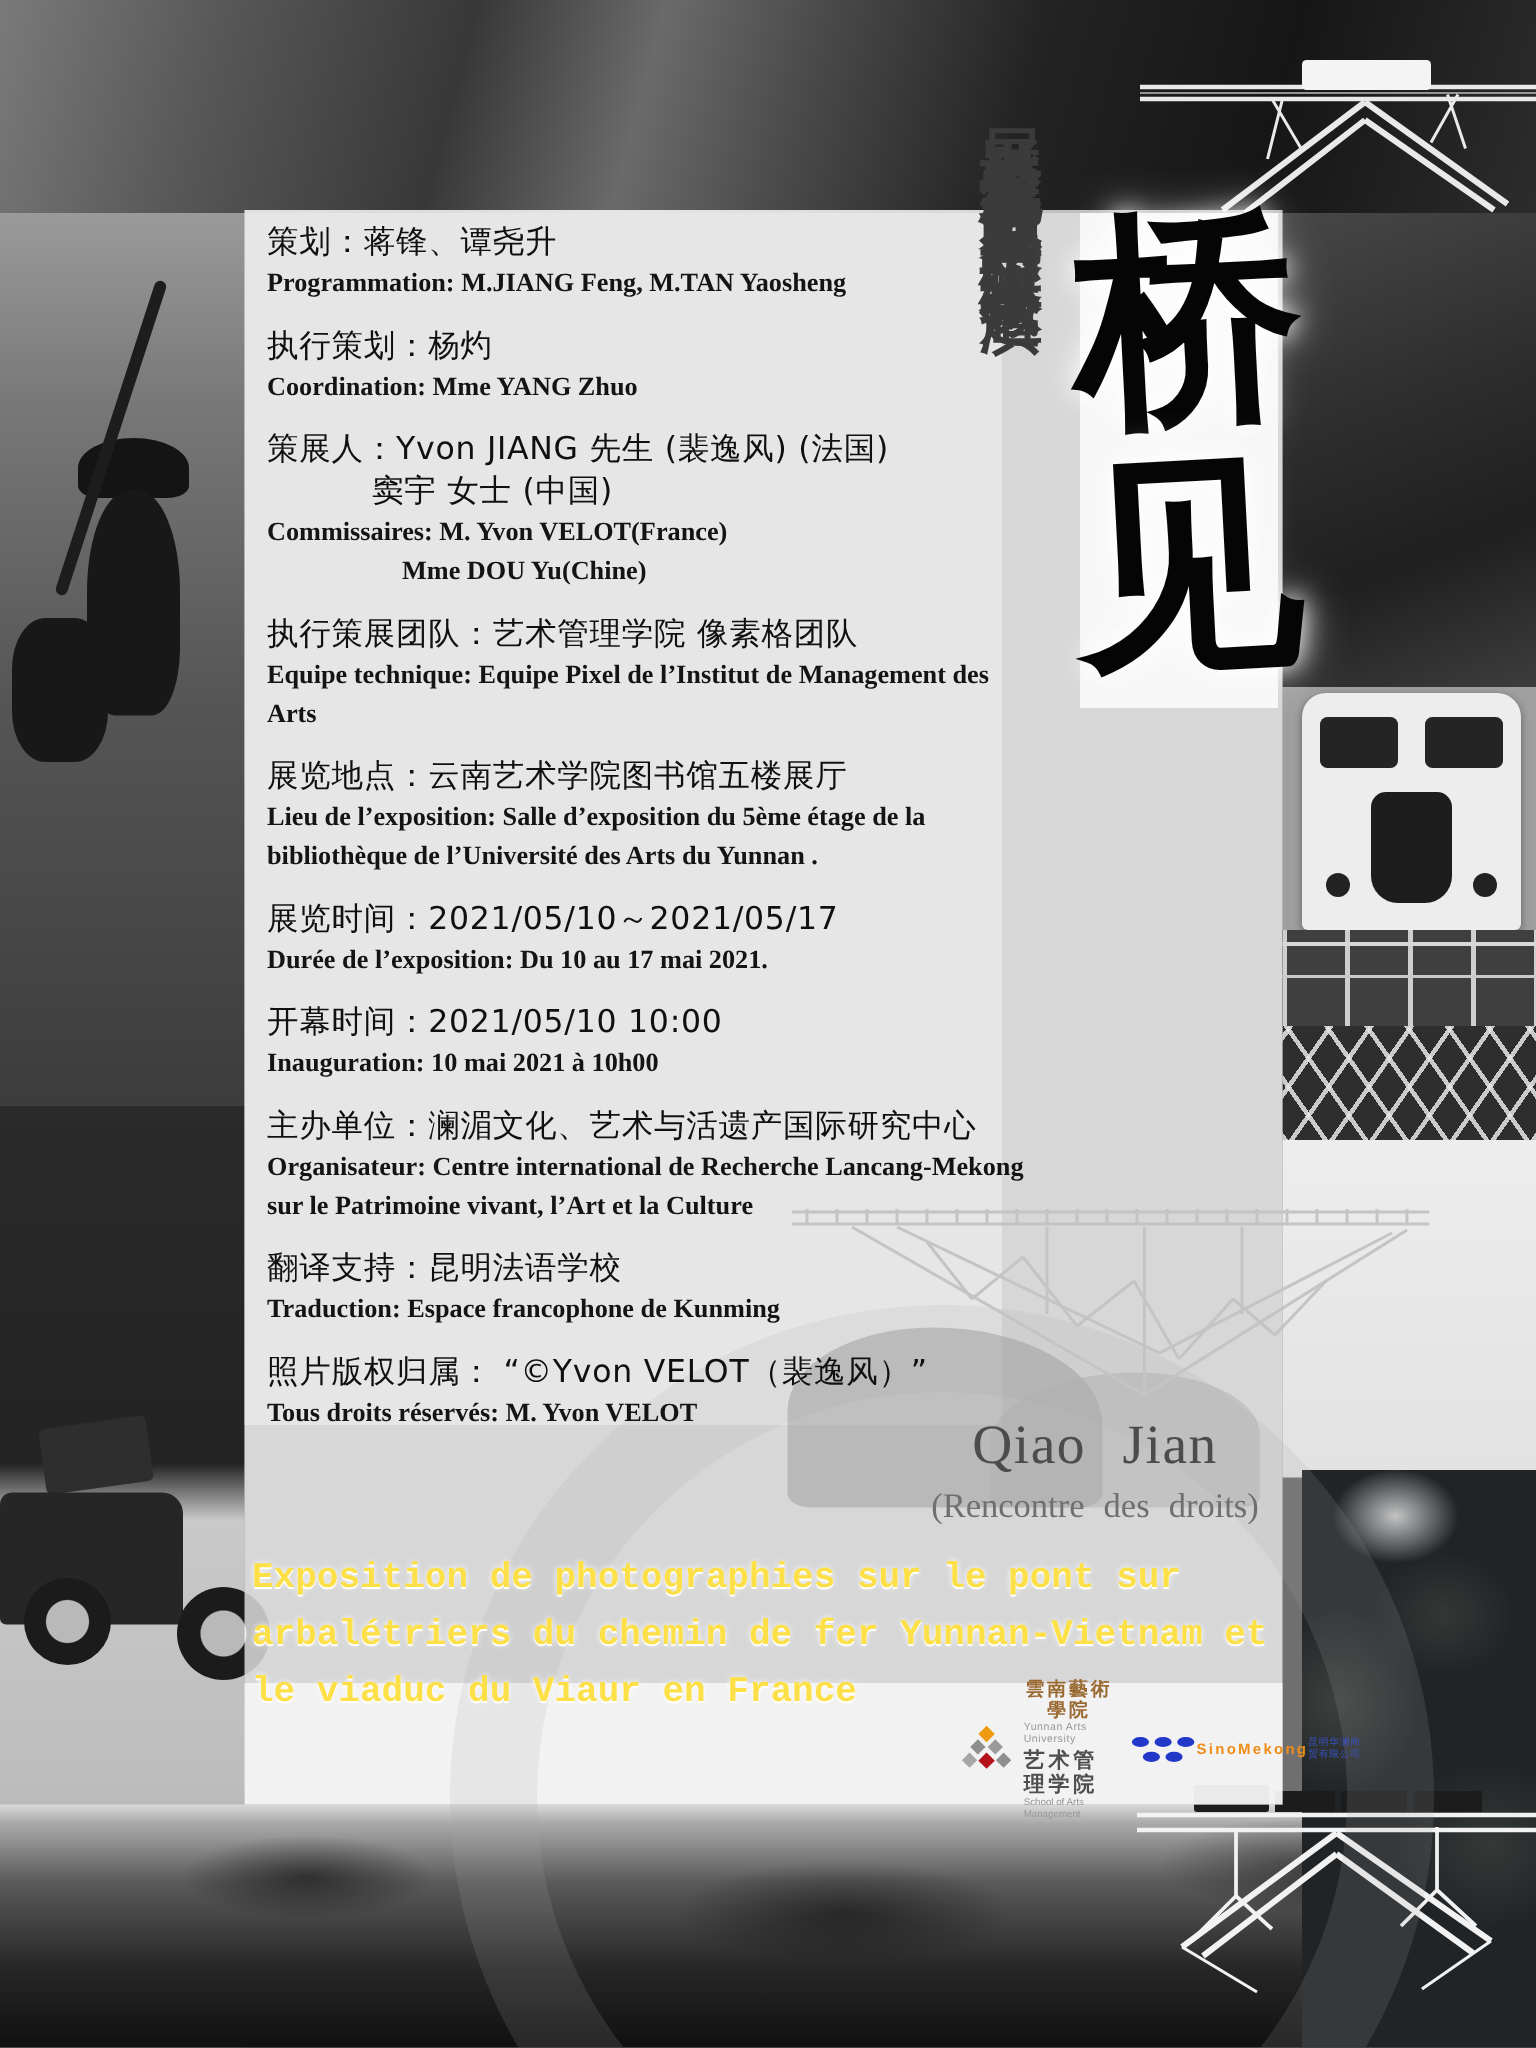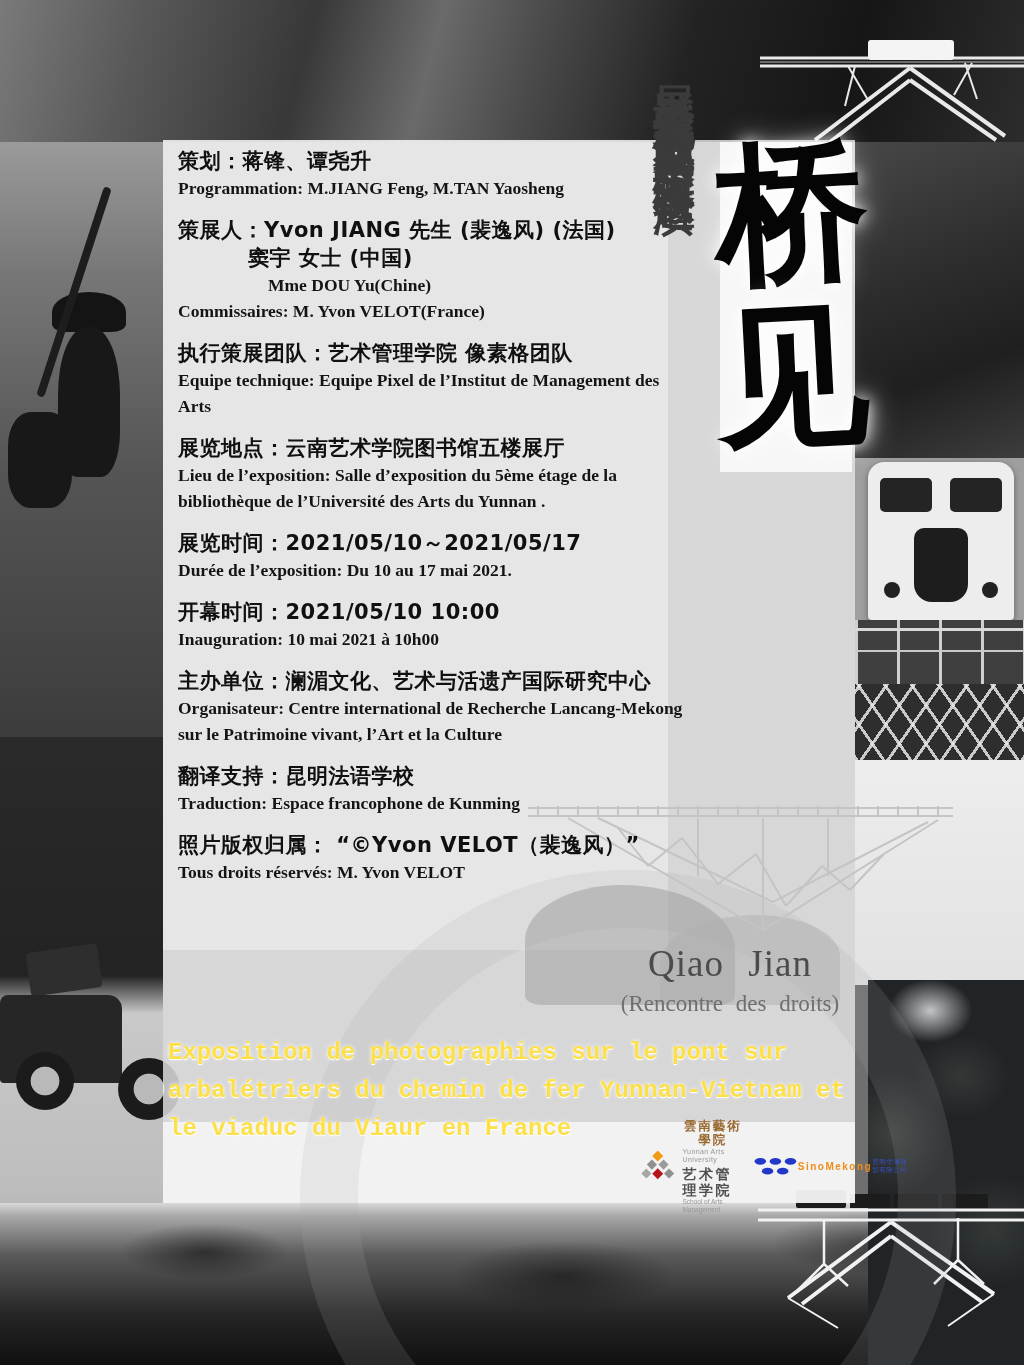--- a/index.html
+++ b/index.html
@@ -62,21 +62,21 @@
     border-radius:50%;z-index:3;}
   #mount1{left:525px;top:885px;width:210px;height:120px;background:rgba(160,160,160,.55);
     border-radius:60% 70% 10% 10%;z-index:3;}
   #mount2{left:660px;top:915px;width:180px;height:90px;background:rgba(175,175,175,.5);
     border-radius:70% 60% 10% 10%;z-index:3;}
   svg.deco{position:absolute;z-index:3;}
 
   
   .credits{left:178px;top:147px;width:510px;z-index:4;position:absolute;color:#121212;}
   .cb{margin-bottom:15px;}
-  .zh{margin:0;font-family:"DejaVu Sans","Liberation Sans",sans-serif;font-weight:700;
+  .zh{margin:0;font-family:"DejaVu Sans","Liberation Sans",sans-serif;font-weight:400;
       font-size:21px;line-height:28px;letter-spacing:.5px;color:#101010;}
   .fr{margin:0;font-family:"Liberation Serif","DejaVu Serif",serif;font-weight:700;
       font-size:17.5px;line-height:26px;color:#141414;}
   .ind1{padding-left:70px;}
   .ind2{padding-left:90px;}
 
   #vtitle{left:646px;top:160px;height:700px;z-index:4;position:absolute;
     writing-mode:vertical-rl;text-orientation:upright;letter-spacing:-6px;
     font-family:"DejaVu Serif","Liberation Serif",serif;font-weight:900;
     font-size:42px;color:#3b3b3b;}
@@ -189,24 +189,28 @@
       <path d="M235 150 L235 38 M300 96 L300 38 M170 96 L170 38"></path>
     </g>
   </svg>
 
   <section class="credits">
     <div class="cb">
       <p class="zh">策划：蒋锋、谭尧升</p>
       <p class="fr">Programmation: M.JIANG Feng, M.TAN Yaosheng</p>
     </div>
     <div class="cb">
+      <p class="zh">执行策划：杨灼</p>
+      <p class="fr">Coordination: Mme YANG Zhuo</p>
+    </div>
+    <div class="cb">
       <p class="zh">策展人：Yvon JIANG 先生 (裴逸风) (法国)</p>
       <p class="zh ind1">窦宇 女士 (中国)</p>
+      <p class="fr">Commissaires: M. Yvon VELOT(France)</p>
       <p class="fr ind2">Mme DOU Yu(Chine)</p>
-      <p class="fr">Commissaires: M. Yvon VELOT(France)</p>
     </div>
     <div class="cb">
       <p class="zh">执行策展团队：艺术管理学院 像素格团队</p>
       <p class="fr">Equipe technique: Equipe Pixel de l’Institut de Management des Arts</p>
     </div>
     <div class="cb">
       <p class="zh">展览地点：云南艺术学院图书馆五楼展厅</p>
       <p class="fr">Lieu de l’exposition: Salle d’exposition du 5ème étage de la bibliothèque de l’Université des Arts du Yunnan .</p>
     </div>
     <div class="cb">

